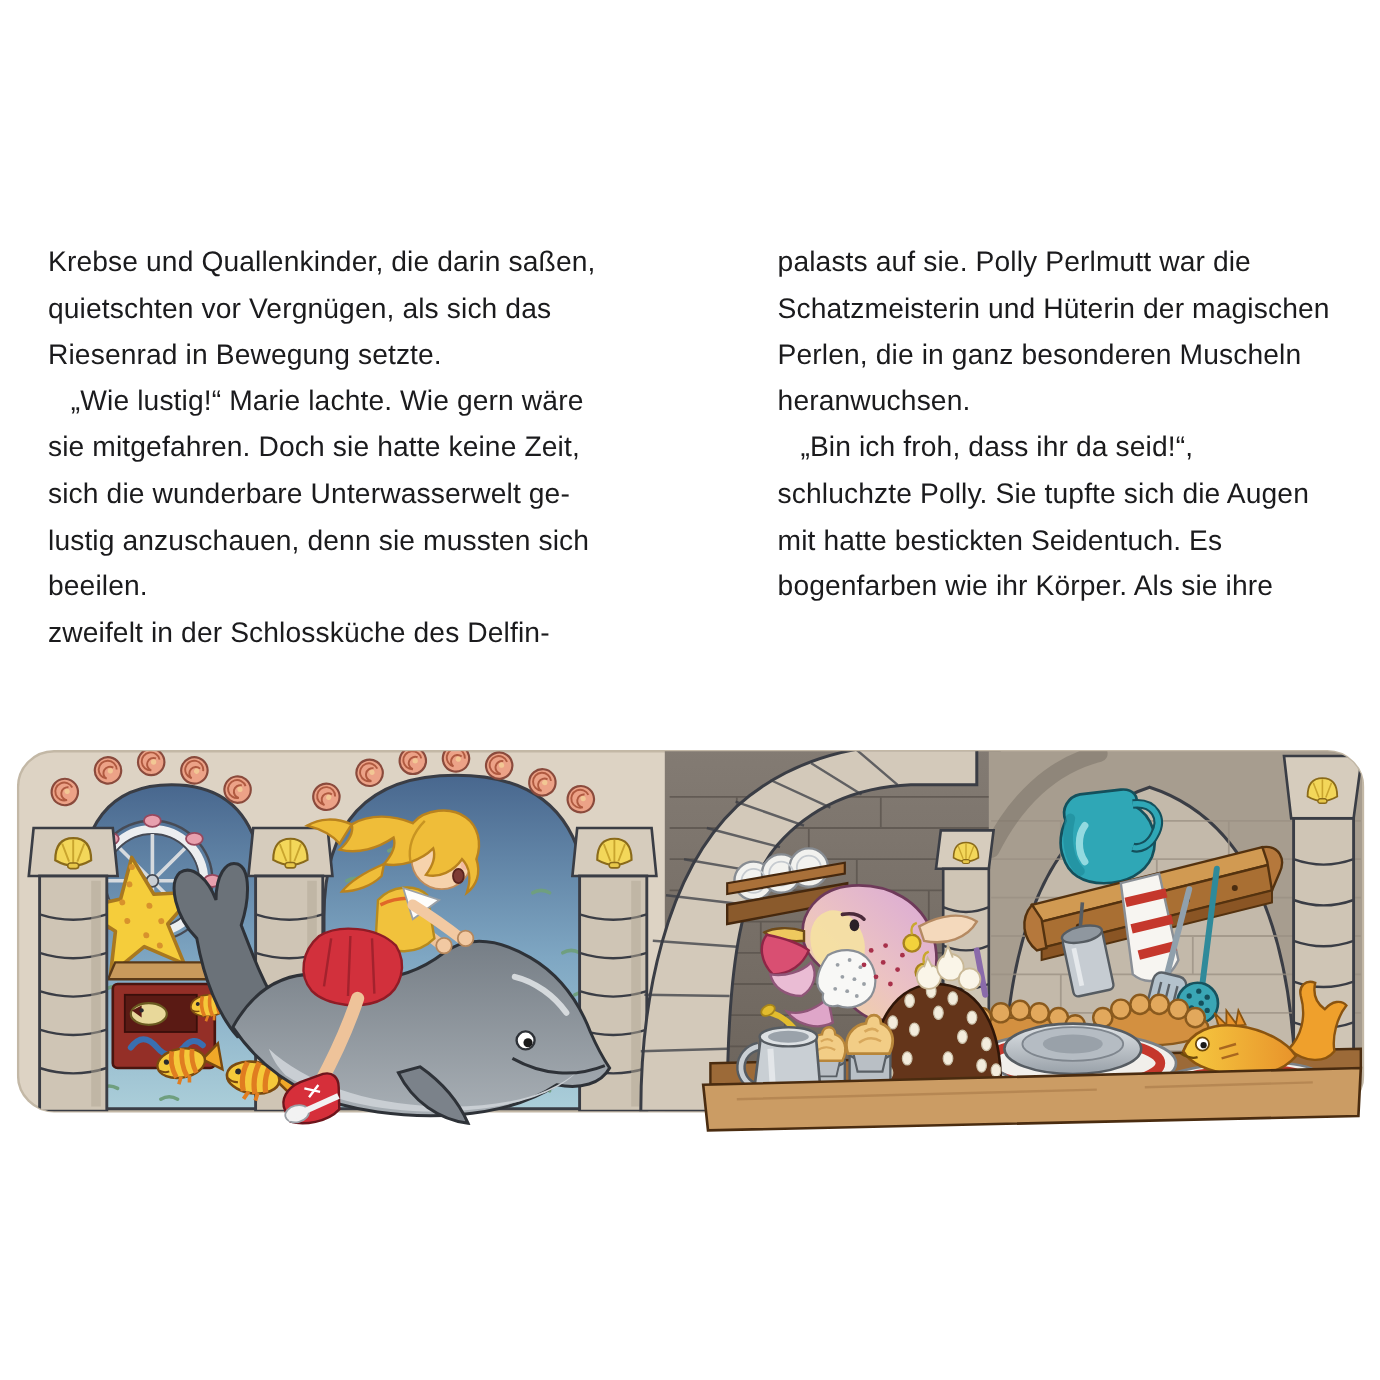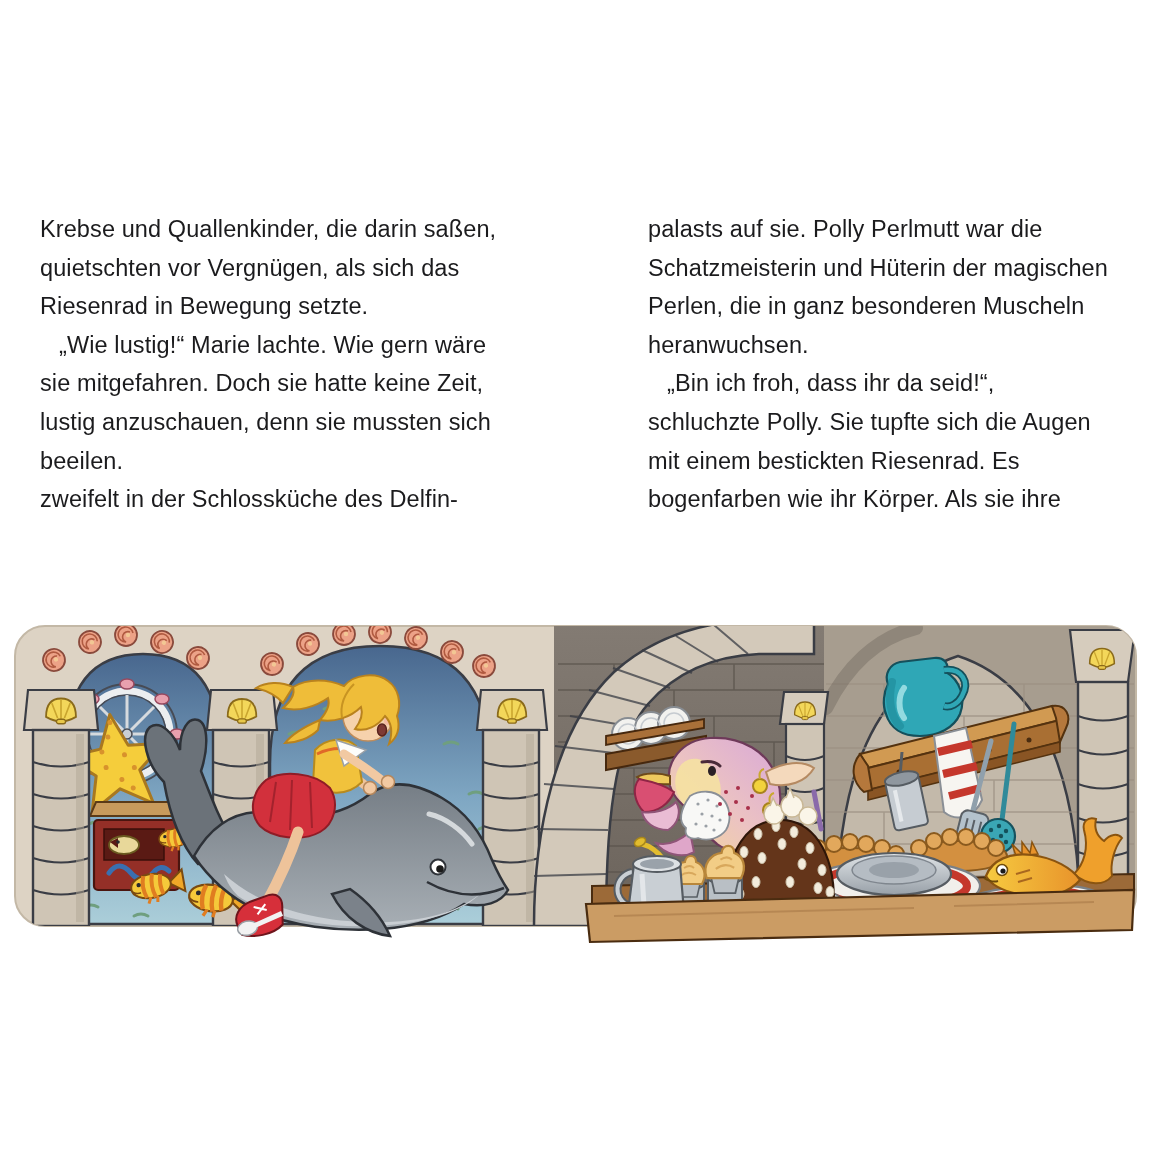--- a/index.html
+++ b/index.html
@@ -1,49 +1,50 @@
 <!DOCTYPE html>
 <html><head>
 <meta charset="utf-8">
 <style>
   html,body{margin:0;padding:0;background:#ffffff;}
   .page{position:relative;width:1150px;height:1150px;background:#ffffff;overflow:hidden;
         font-family:"Liberation Sans", sans-serif;}
-  .col{position:absolute;top:210px;width:475px;color:#1b1b1d;font-size:23.5px;
+  .col{position:absolute;top:199px;width:475px;color:#1b1b1d;font-size:23.5px;
        line-height:38.6px;letter-spacing:0.1px;}
   .col-left{left:40px;}
   .col-right{left:648px;}
   .line{white-space:nowrap;}
   .line.indent{padding-left:19px;}
   .illustration{position:absolute;left:14px;top:624px;width:1123px;height:322px;}
 </style>
 </head>
 <body>
 
 <div class="page">
 
   <div class="col col-left">
     <div class="line">Krebse und Quallenkinder, die darin saßen,</div>
     <div class="line">quietschten vor Vergnügen, als sich das</div>
     <div class="line">Riesenrad in Bewegung setzte.</div>
     <div class="line indent">„Wie lustig!“ Marie lachte. Wie gern wäre</div>
     <div class="line">sie mitgefahren. Doch sie hatte keine Zeit,</div>
+    <div class="line">sich die wunderbare Unterwasserwelt ge-</div>
     <div class="line">lustig anzuschauen, denn sie mussten sich</div>
     <div class="line">beeilen.</div>
     <div class="line">zweifelt in der Schlossküche des Delfin-</div>
   </div>
 
   <div class="col col-right">
     <div class="line">palasts auf sie. Polly Perlmutt war die</div>
     <div class="line">Schatzmeisterin und Hüterin der magischen</div>
     <div class="line">Perlen, die in ganz besonderen Muscheln</div>
     <div class="line">heranwuchsen.</div>
     <div class="line indent">„Bin ich froh, dass ihr da seid!“,</div>
     <div class="line">schluchzte Polly. Sie tupfte sich die Augen</div>
-    <div class="line">mit einem bestickten Riesenrad. Es</div>
+    <div class="line">mit hatte bestickten Seidentuch. Es</div>
     <div class="line">bogenfarben wie ihr Körper. Als sie ihre</div>
   </div>
 
   <svg class="illustration" viewBox="0 0 1123 322">
     <defs>
       <linearGradient id="waterGrad" x1="0" y1="0" x2="0" y2="1">
         <stop offset="0" stop-color="#48678e"></stop>
           <stop offset="0.55" stop-color="#7fa7c3"></stop>
           <stop offset="1" stop-color="#abced9"></stop>
       </linearGradient>

